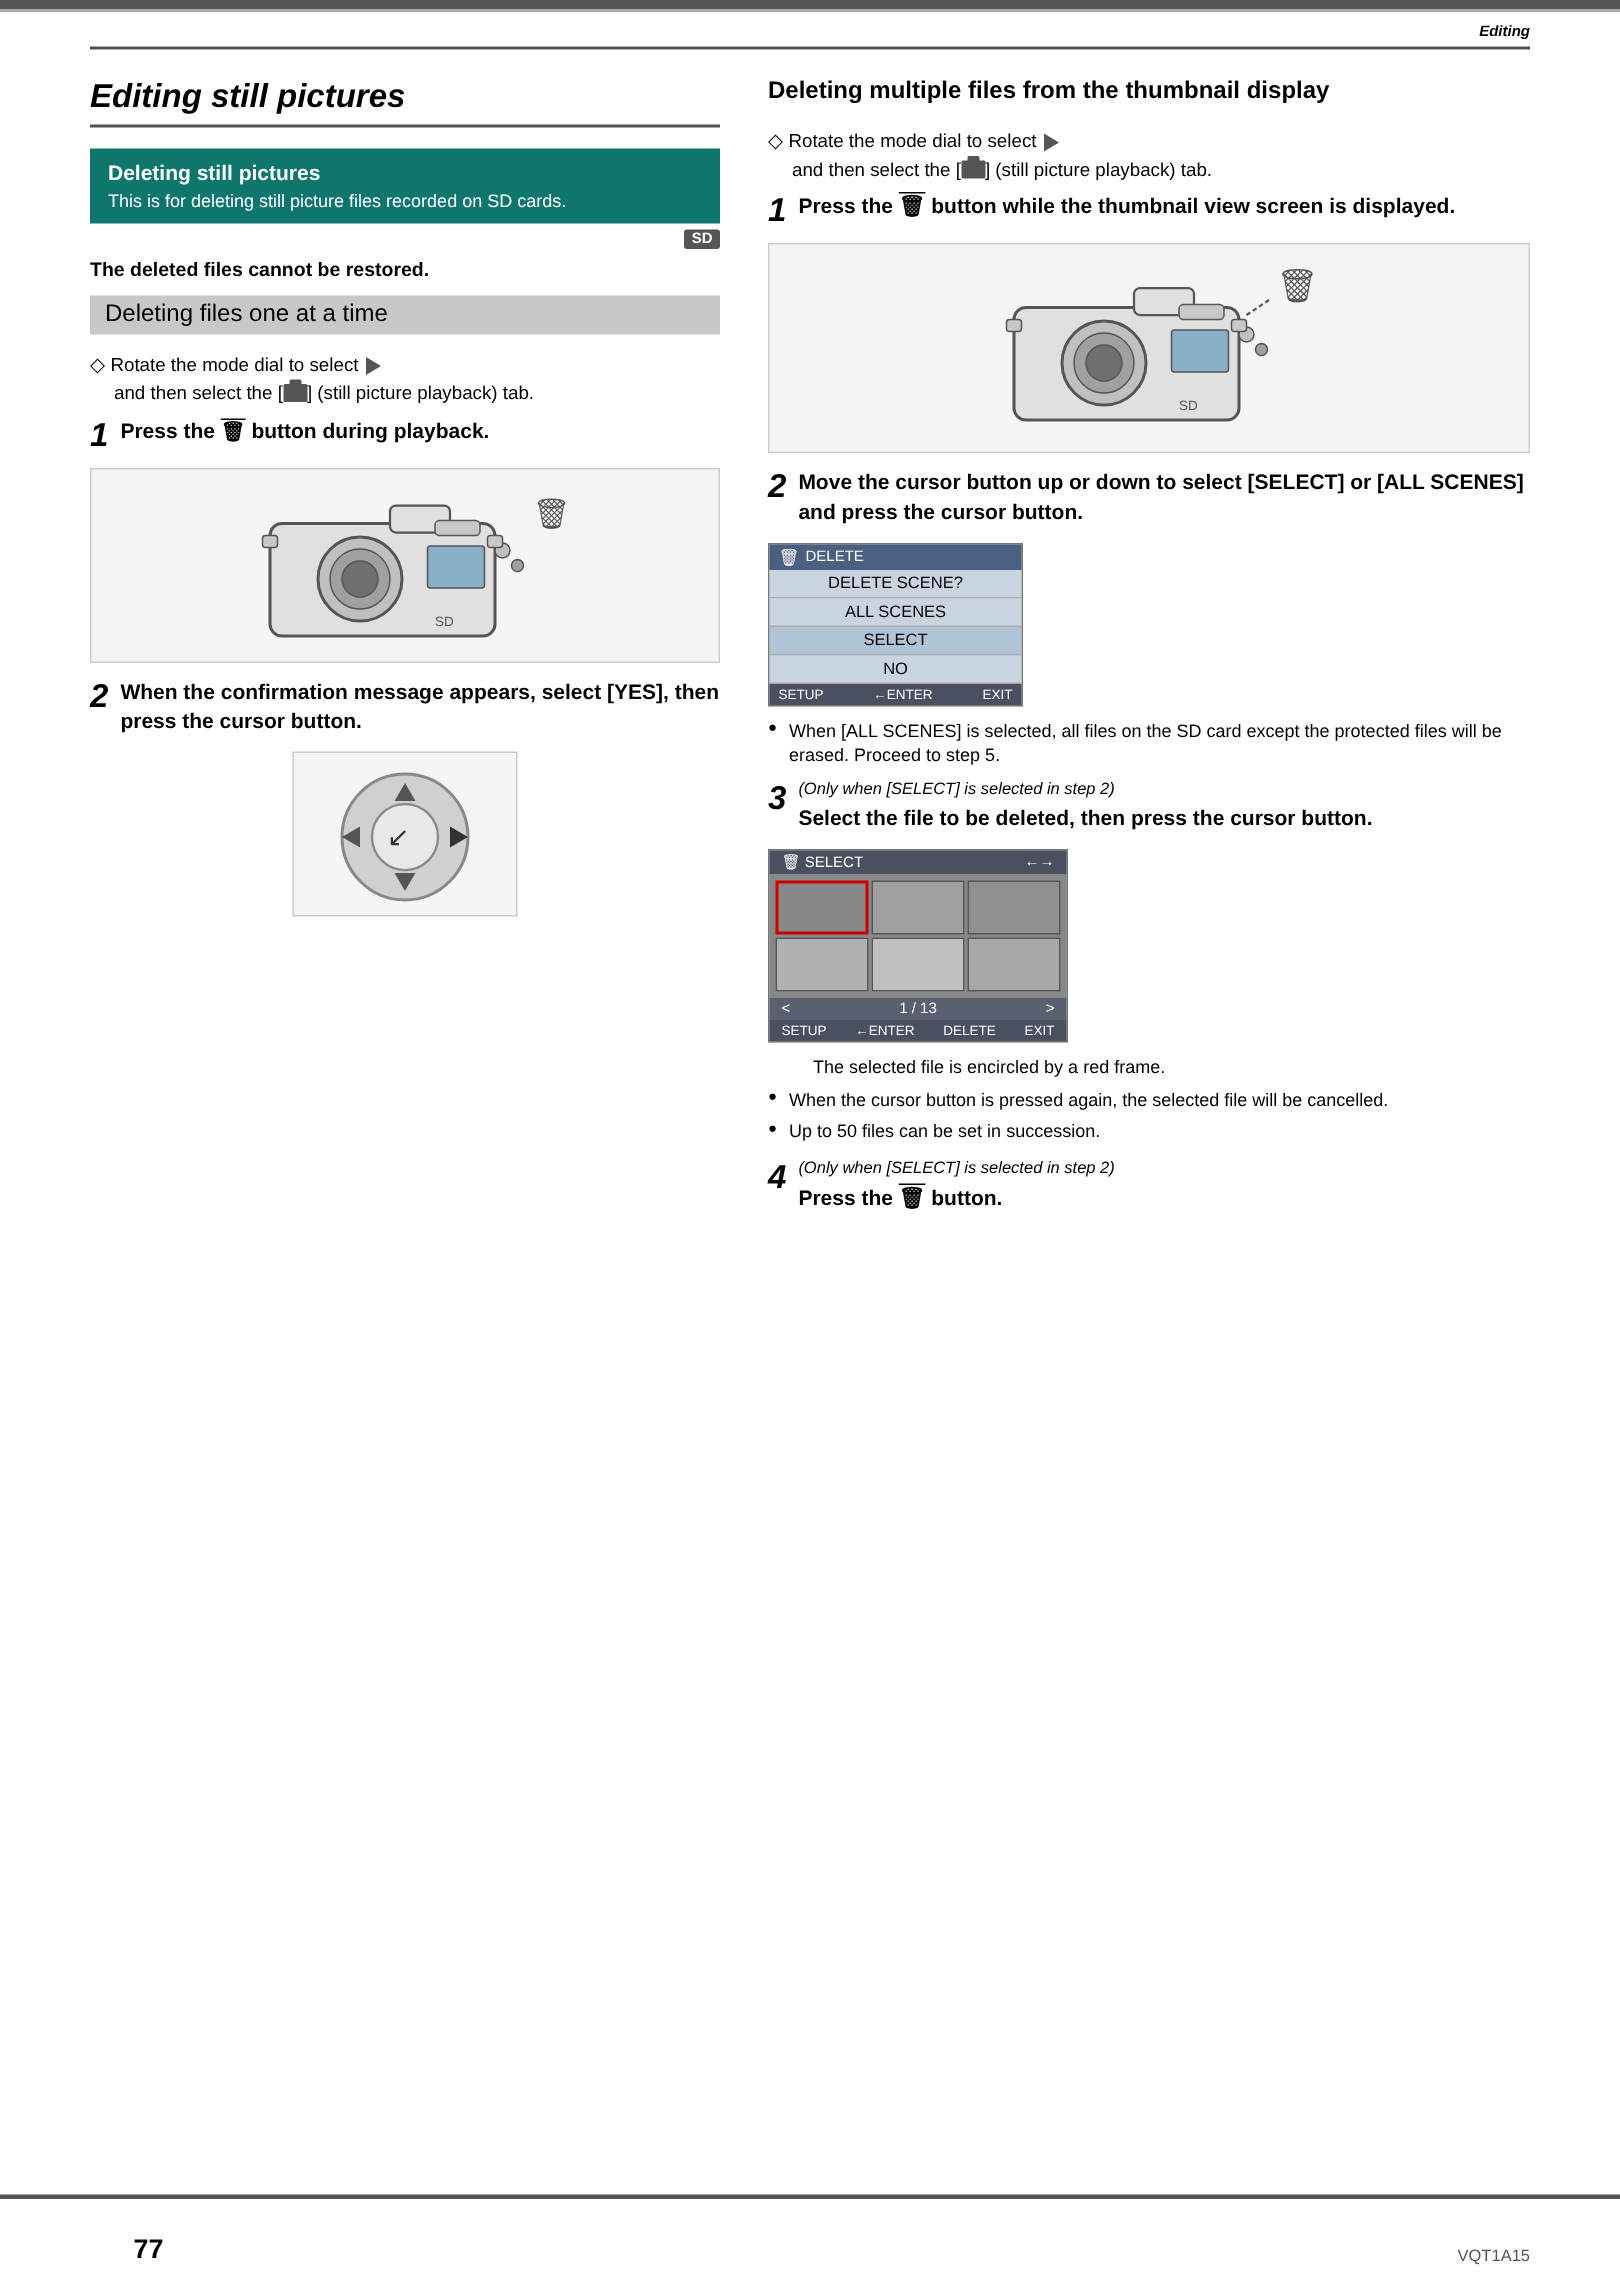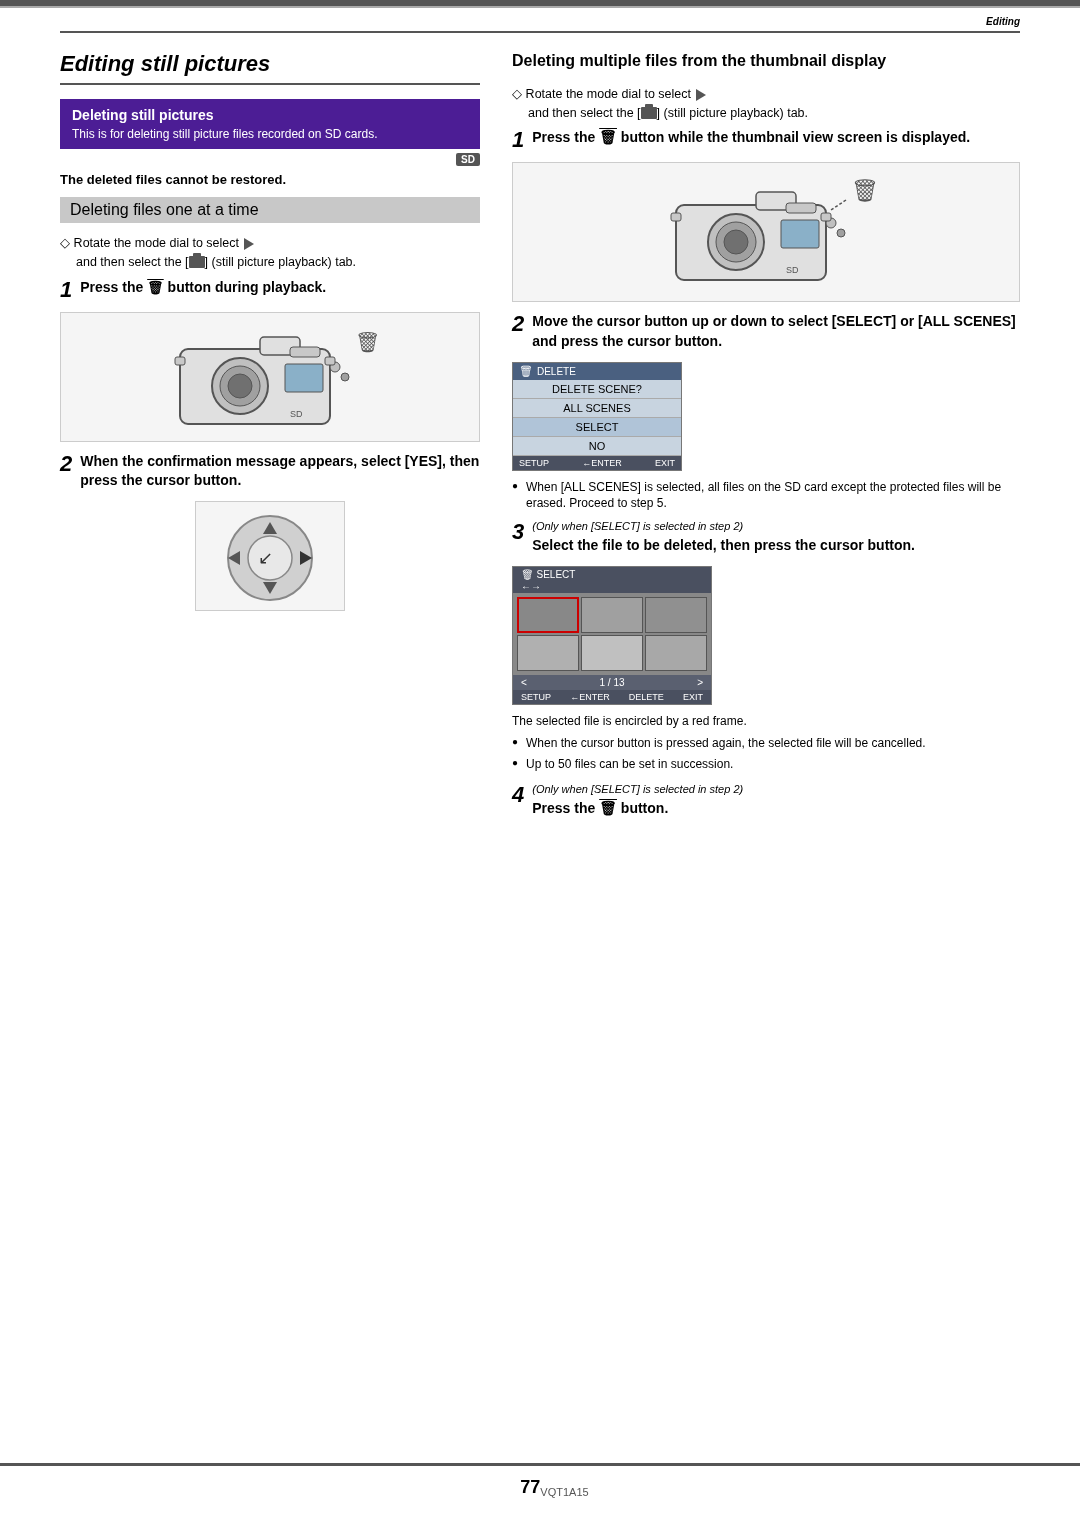--- a/index.html
+++ b/index.html
@@ -65,21 +65,21 @@
     .page-title {
       font-size: 22px;
       font-weight: bold;
       font-style: italic;
       margin-bottom: 14px;
       border-bottom: 2px solid #555;
       padding-bottom: 6px;
     }
     
     .dark-header-box {
-      background: #4c1d95;
+      background: #0f766e;
       color: #fff;
       padding: 8px 12px;
       margin-bottom: 4px;
     }
     .dark-header-box .dh-title {
       font-weight: bold;
       font-size: 14px;
       margin-bottom: 4px;
     }
     .dark-header-box .dh-sub {
@@ -177,21 +177,20 @@
       margin: 8px 0;
       font-size: 10px;
     }
     .select-screen .sel-title {
       background: #4a5060;
       color: #fff;
       padding: 2px 8px;
       display: flex;
       justify-content: space-between;
       font-size: 10px;
-      flex-direction: column;
     }
     .select-screen .sel-grid {
       display: grid;
       grid-template-columns: 1fr 1fr 1fr;
       gap: 2px;
       padding: 4px;
       background: #888;
     }
     .select-screen .sel-thumb {
       background: #999;
@@ -237,44 +236,45 @@
       content: "●";
       position: absolute;
       left: 0;
       font-size: 10px;
     }
     
     .note-text {
       font-size: 12px;
       margin-bottom: 5px;
       line-height: 1.4;
+      margin-left: 30px;
     }
     
     .step-small-note {
       font-size: 11px;
       margin-bottom: 4px;
       font-style: italic;
     }
     
     .bottom-rule {
       width: 100%;
       height: 3px;
       background: #555;
       position: absolute;
       bottom: 60px;
       left: 0;
     }
     
     .footer {
       position: absolute;
-      bottom: 20px;
+      bottom: 8px;
       left: 0;
       right: 0;
       display: flex;
-      justify-content: center;
+      justify-content: space-between;
       padding: 8px 60px;
       margin-left: 29px;
     }
     .footer-page {
       font-size: 18px;
       font-weight: bold;
     }
     .footer-code {
       font-size: 11px;
       color: #555;

